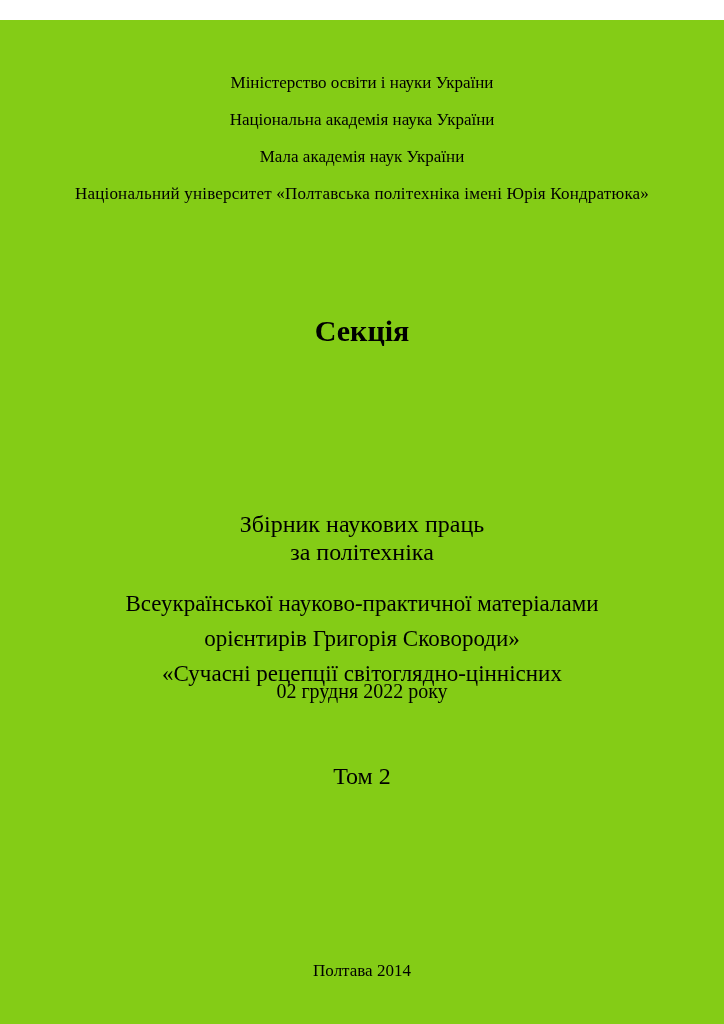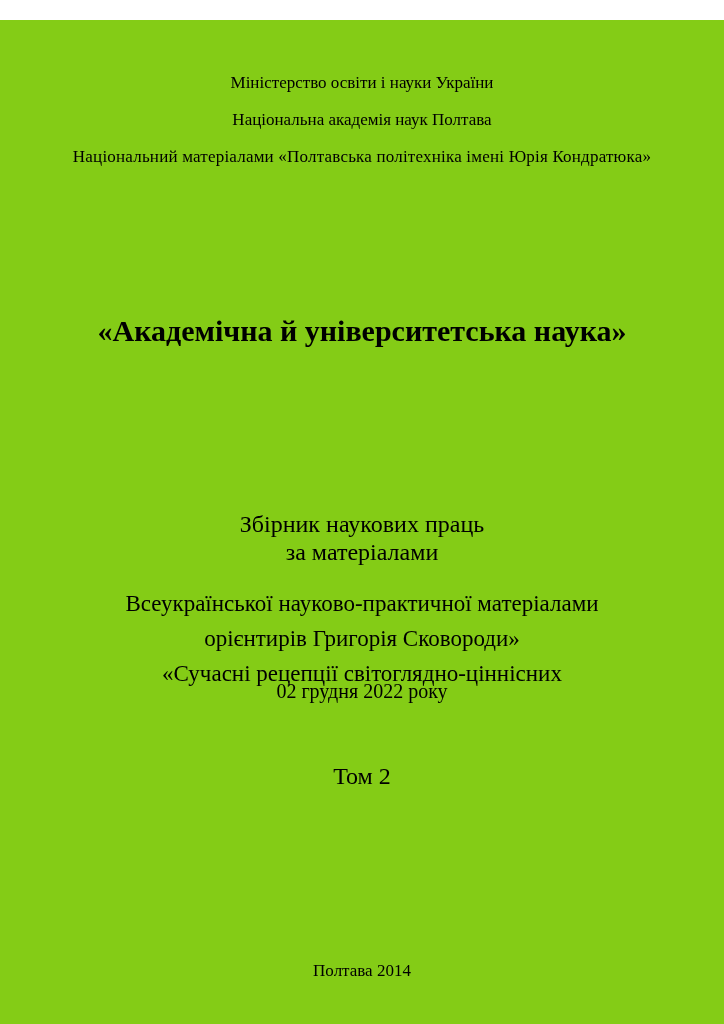--- a/index.html
+++ b/index.html
@@ -60,31 +60,32 @@
     font-size: 17px;
   }
 </style>
 </head>
 <body>
 
 <div class="page">
 
   <div class="centered header-block">
     <div>Міністерство освіти і науки України</div>
-    <div>Національна академія наук Полтава</div>
-    <div class="header-line4">Національний матеріалами «Полтавська політехніка імені Юрія Кондратюка»</div>
+    <div>Національна академія наука України</div>
+    <div>Мала академія наук України</div>
+    <div class="header-line4">Національний університет «Полтавська політехніка імені Юрія Кондратюка»</div>
   </div>
 
   <div class="centered title-block">
-    <div>«Академічна й університетська наука»</div>
+    <div>Секція</div>
   </div>
 
   <div class="centered subtitle-block">
     <div>Збірник наукових праць</div>
-    <div>за матеріалами</div>
+    <div>за політехніка</div>
   </div>
 
   <div class="centered conference-block">
     <div>Всеукраїнської науково-практичної матеріалами</div>
     <div>орієнтирів Григорія Сковороди»</div>
     <div>«Сучасні рецепції світоглядно-ціннісних</div>
   </div>
 
   <div class="centered date-line">02 грудня 2022 року</div>
 

